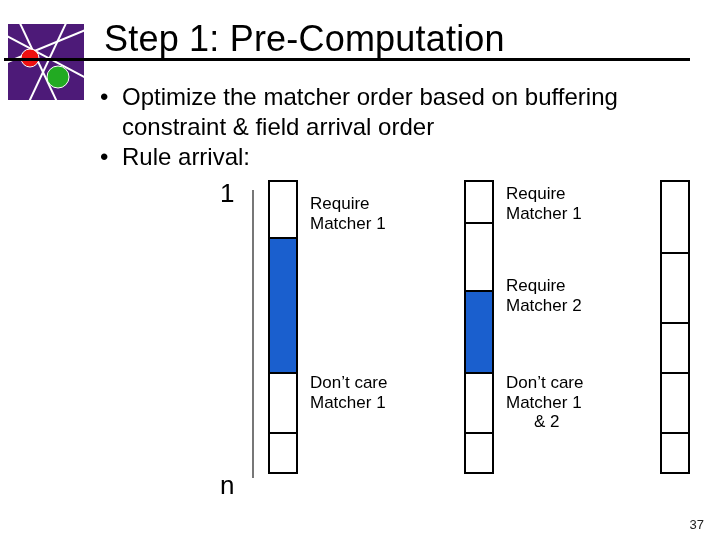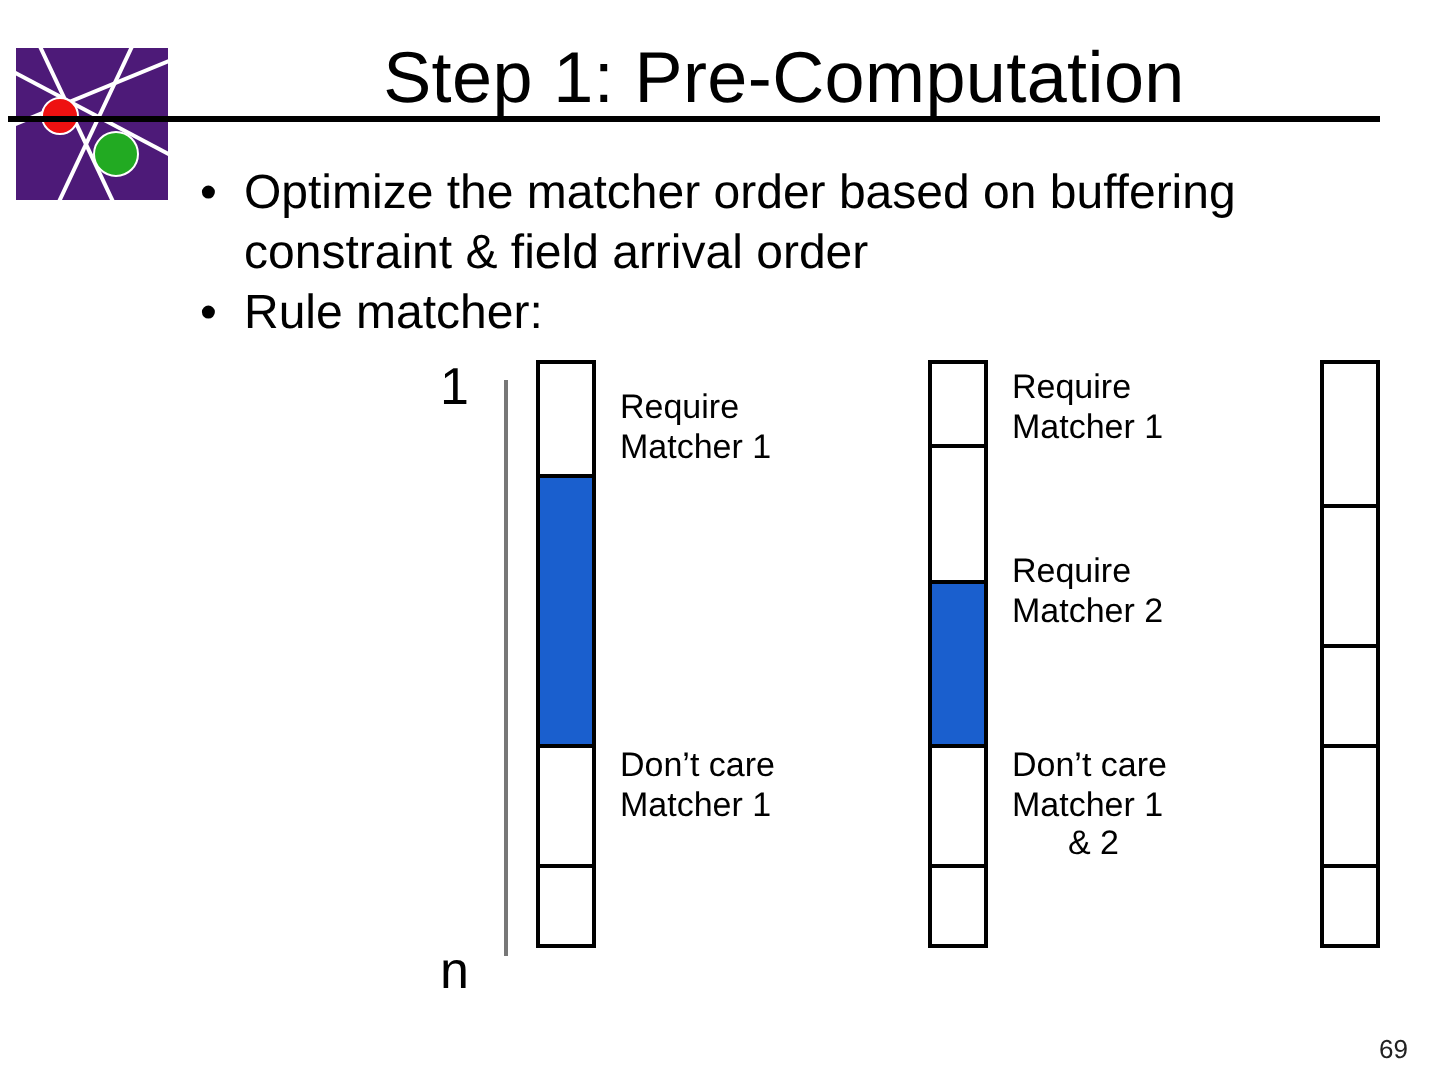--- a/index.html
+++ b/index.html
@@ -18,21 +18,20 @@
     width: 76px;
     height: 76px;
     background: #4d1a78;
   }
   .logo svg { width: 100%; height: 100%; }
   .title-wrap {
     position: absolute;
     top: 18px;
     left: 104px;
     right: 40px;
-    text-align: center;
   }
   .title {
     font-size: 36px;
     font-weight: 400;
     color: #000;
     letter-spacing: 0.2px;
   }
   .title-underline {
     position: absolute;
     top: 58px;
@@ -157,21 +156,21 @@
 </div>
 <div class="title-underline"></div>
 
 <div class="bullets">
   <div class="row">
     <div class="dot">•</div>
     <div>Optimize the matcher order based on buffering constraint &amp; field arrival order</div>
   </div>
   <div class="row">
     <div class="dot">•</div>
-    <div>Rule matcher:</div>
+    <div>Rule arrival:</div>
   </div>
 </div>
 
 <div class="diagram">
   <div class="axis-label-top">1</div>
   <div class="axis-line"></div>
   <div class="axis-label-bot">n</div>
 
   <div class="column col1">
     <div class="fill fill1"></div>
@@ -212,13 +211,13 @@
   </div>
 
   <div class="column col3">
     <div class="seg seg-a"></div>
     <div class="seg seg-b"></div>
     <div class="seg seg-c"></div>
     <div class="seg seg-d"></div>
   </div>
 </div>
 
-<div class="page-num">69</div>
+<div class="page-num">37</div>
 
 </body></html>

